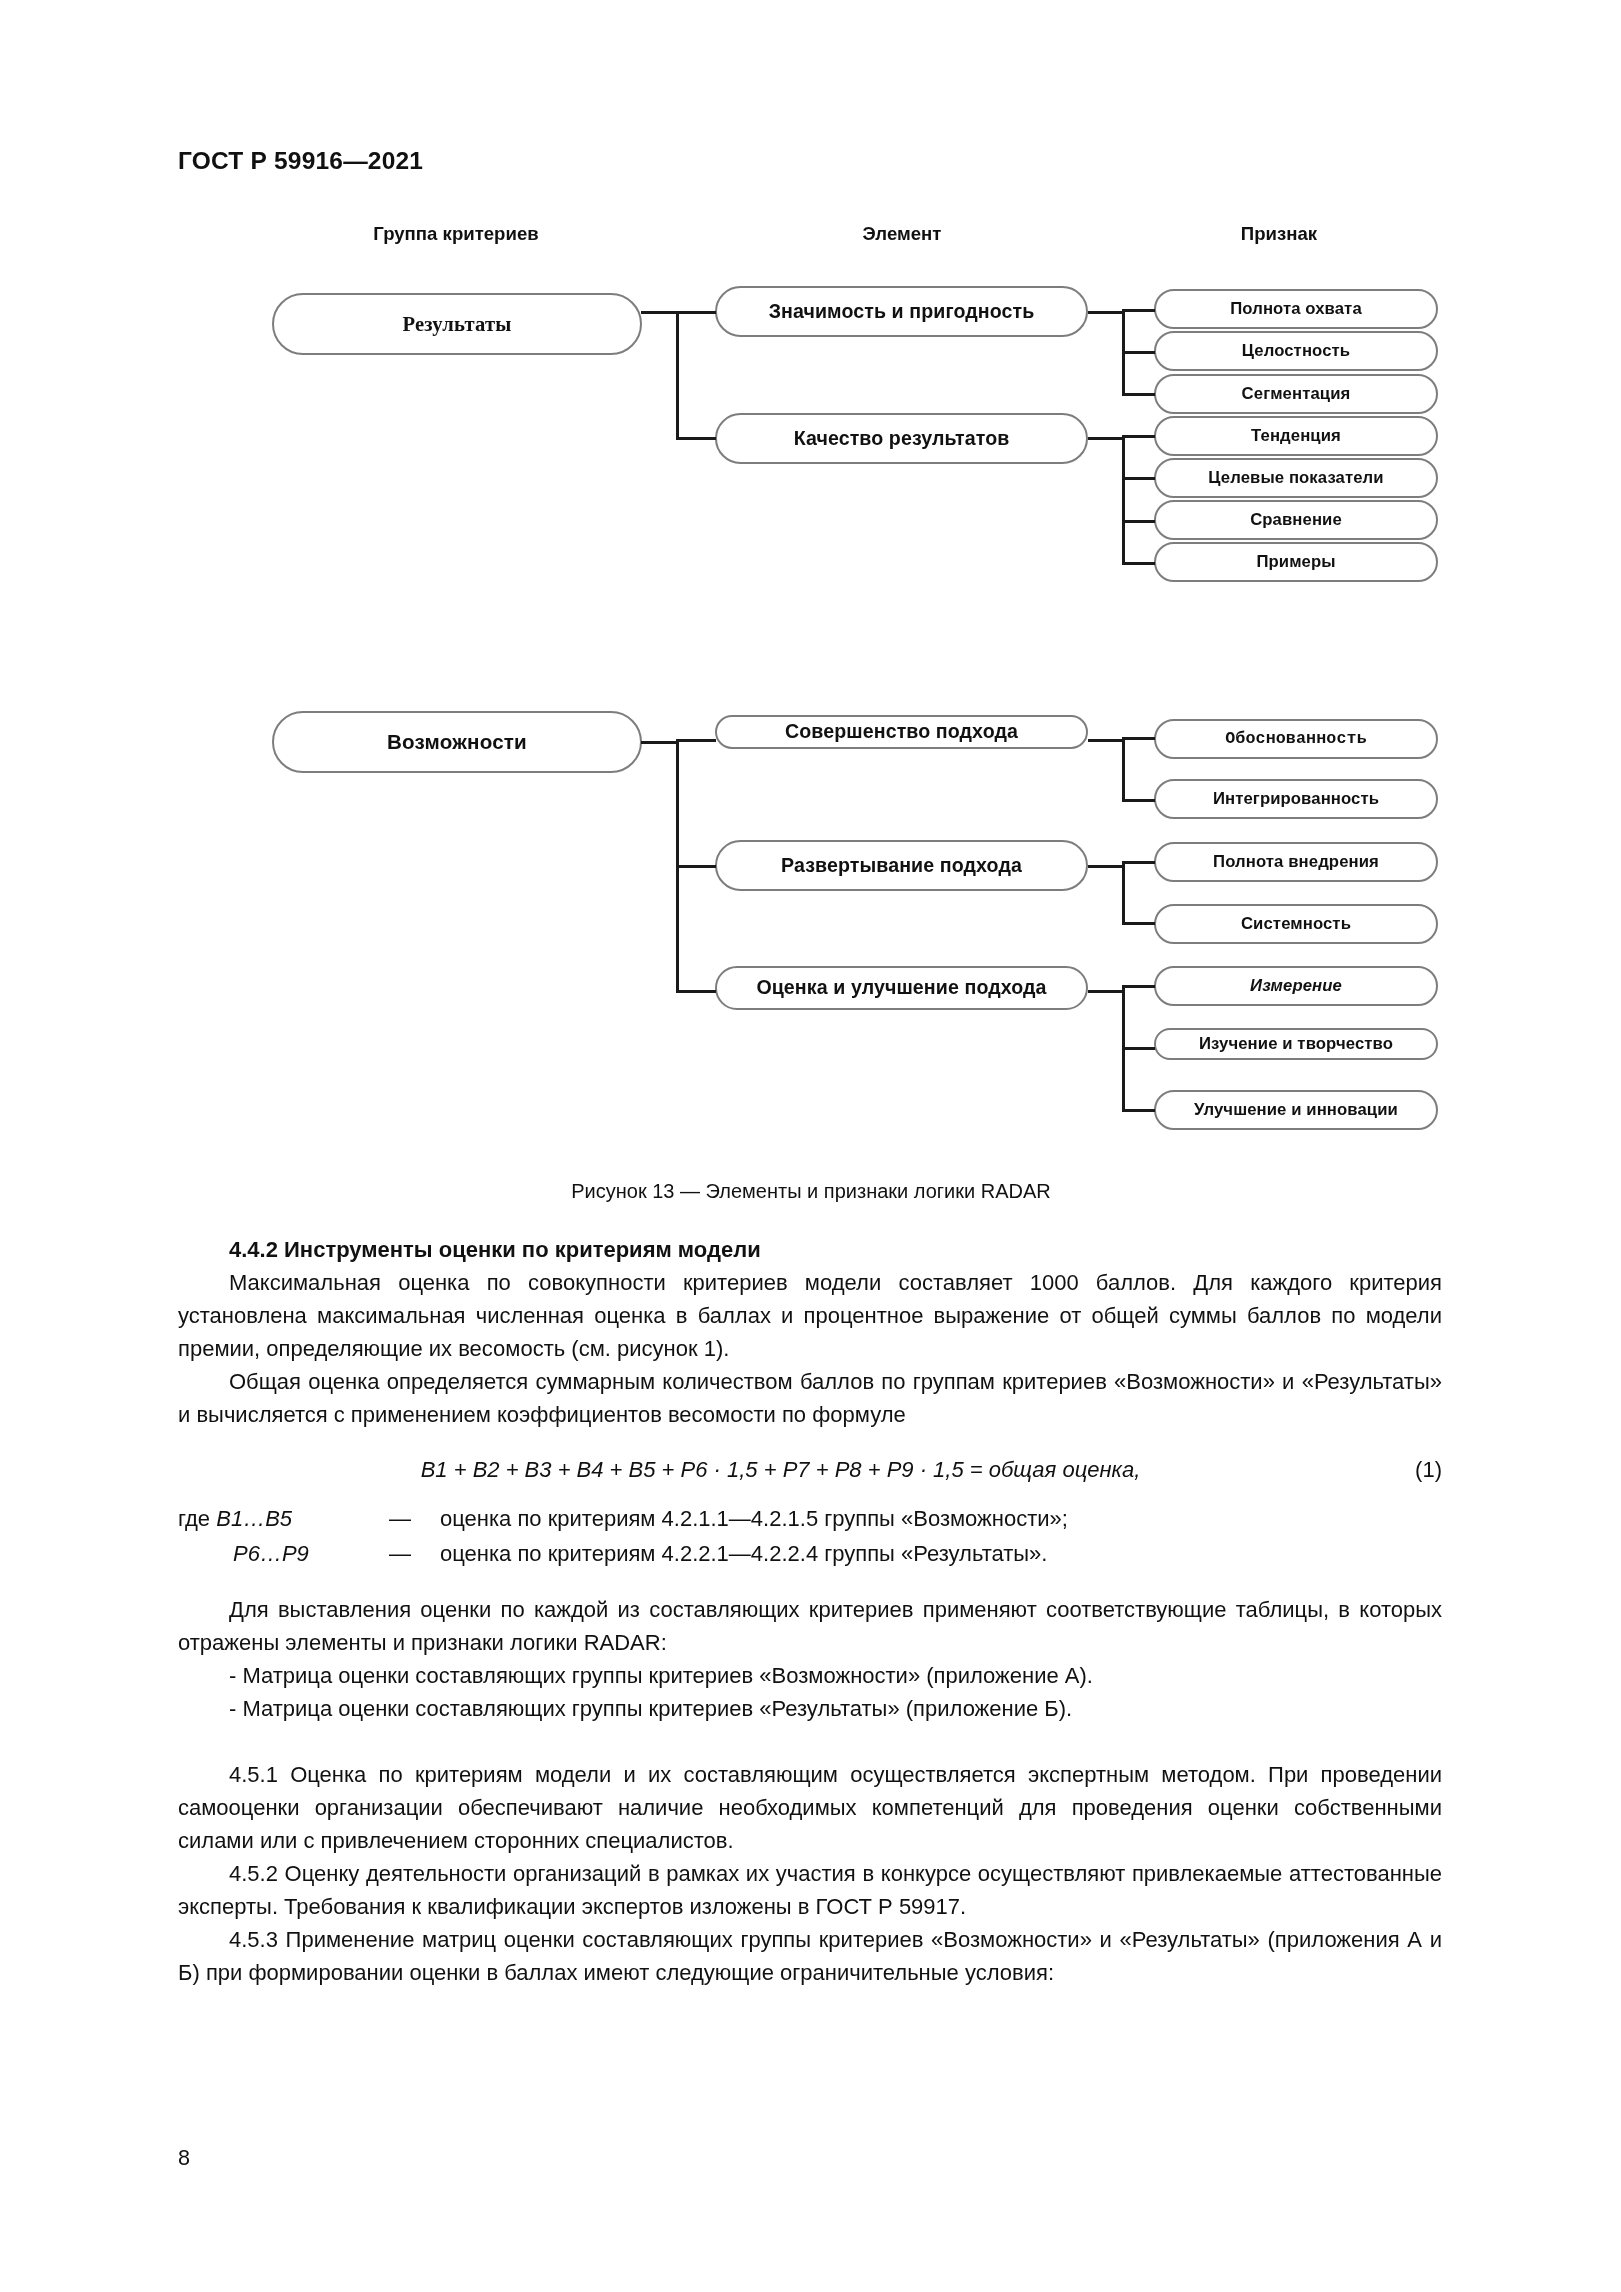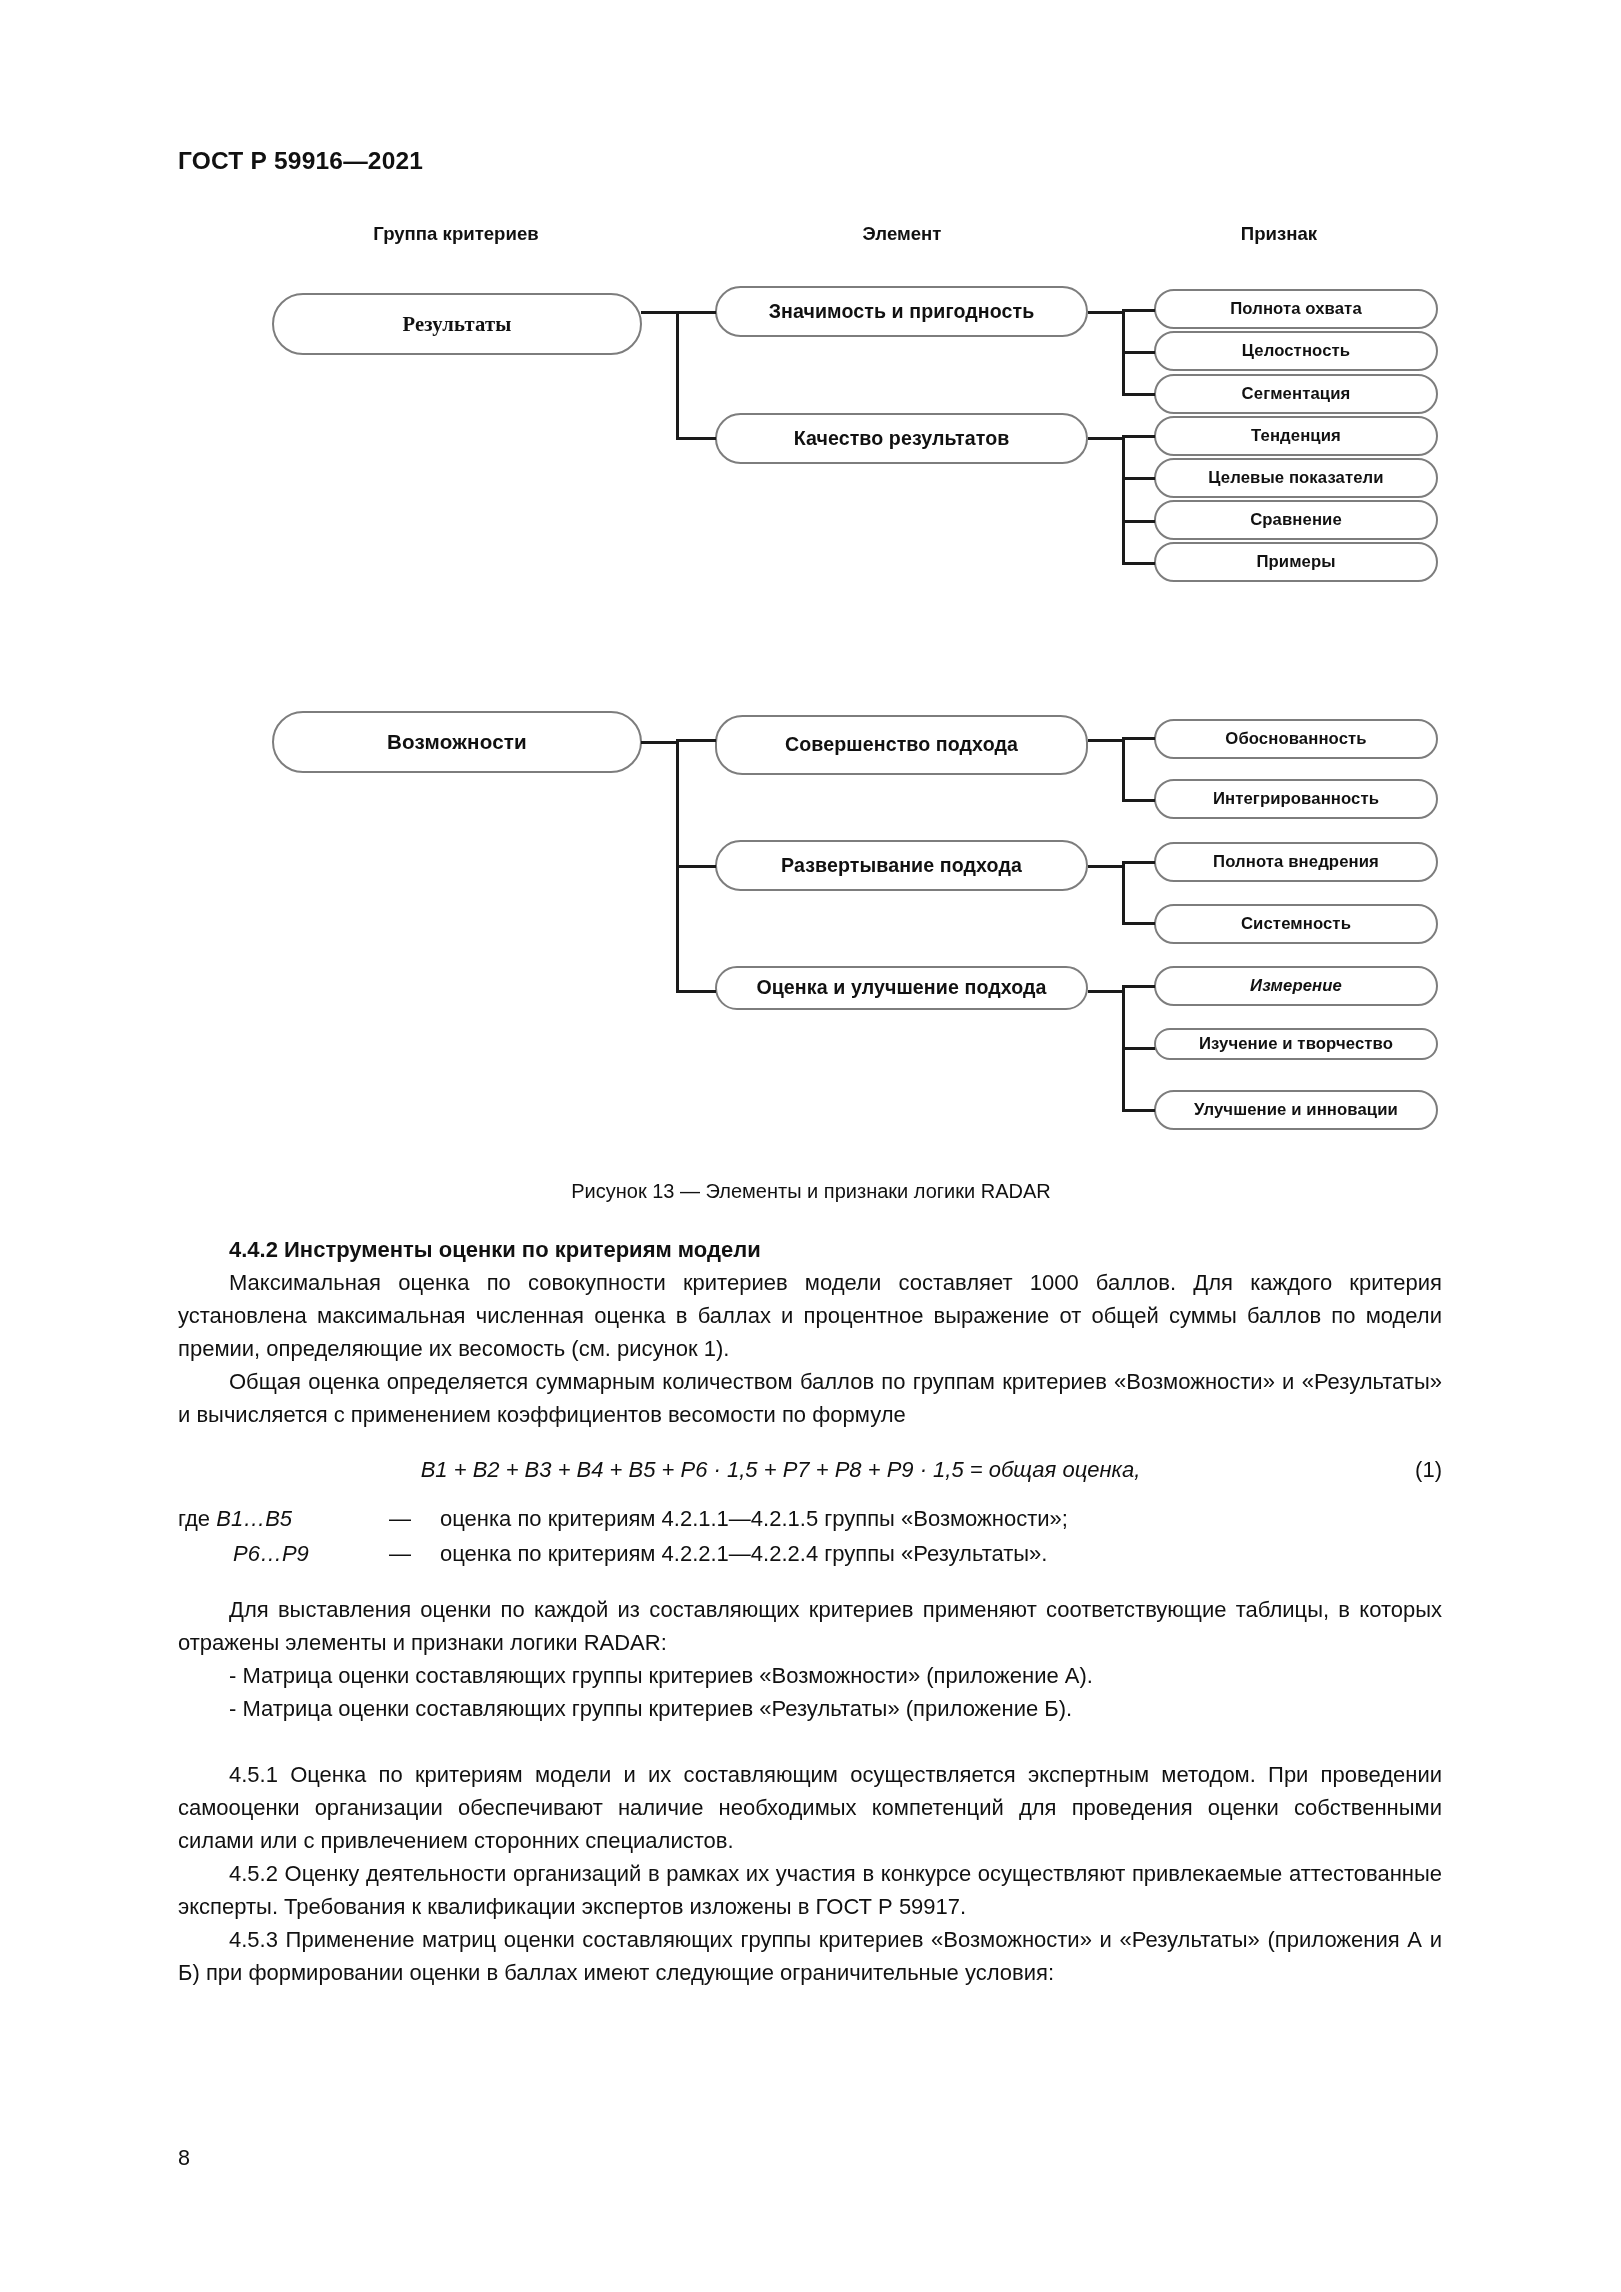--- a/index.html
+++ b/index.html
@@ -202,21 +202,21 @@
     </div>
 
     <div class="node element" style="left:715px; top:85px; width:373px; height:51px;">
       <span>Значимость и пригодность</span>
     </div>
 
     <div class="node element" style="left:715px; top:212px; width:373px; height:51px;">
       <span>Качество результатов</span>
     </div>
 
-    <div class="node element" style="left:715px; top:514px; width:373px; height:60px;">
+    <div class="node element" style="left:715px; top:514px; width:373px; height:34px;">
       <span>Совершенство подхода</span>
     </div>
 
     <div class="node element" style="left:715px; top:639px; width:373px; height:51px;">
       <span>Развертывание подхода</span>
     </div>
 
     <div class="node element" style="left:715px; top:765px; width:373px; height:44px;">
       <span>Оценка и улучшение подхода</span>
     </div>
@@ -236,21 +236,21 @@
     <div class="node feature" style="left:1154px; top:257px; width:284px; height:40px;">
       <span>Целевые показатели</span>
     </div>
     <div class="node feature" style="left:1154px; top:299px; width:284px; height:40px;">
       <span>Сравнение</span>
     </div>
     <div class="node feature" style="left:1154px; top:341px; width:284px; height:40px;">
       <span>Примеры</span>
     </div>
 
-    <div class="node feature" style="left:1154px; top:518px; width:284px; height:40px;">
+    <div class="node feature" style="left:1154px; top:518px; width:284px; height:40px;font-family:Liberation Mono, monospace;">
       <span>Обоснованность</span>
     </div>
     <div class="node feature" style="left:1154px; top:578px; width:284px; height:40px;">
       <span>Интегрированность</span>
     </div>
     <div class="node feature" style="left:1154px; top:641px; width:284px; height:40px;">
       <span>Полнота внедрения</span>
     </div>
     <div class="node feature" style="left:1154px; top:703px; width:284px; height:40px;">
       <span>Системность</span>

